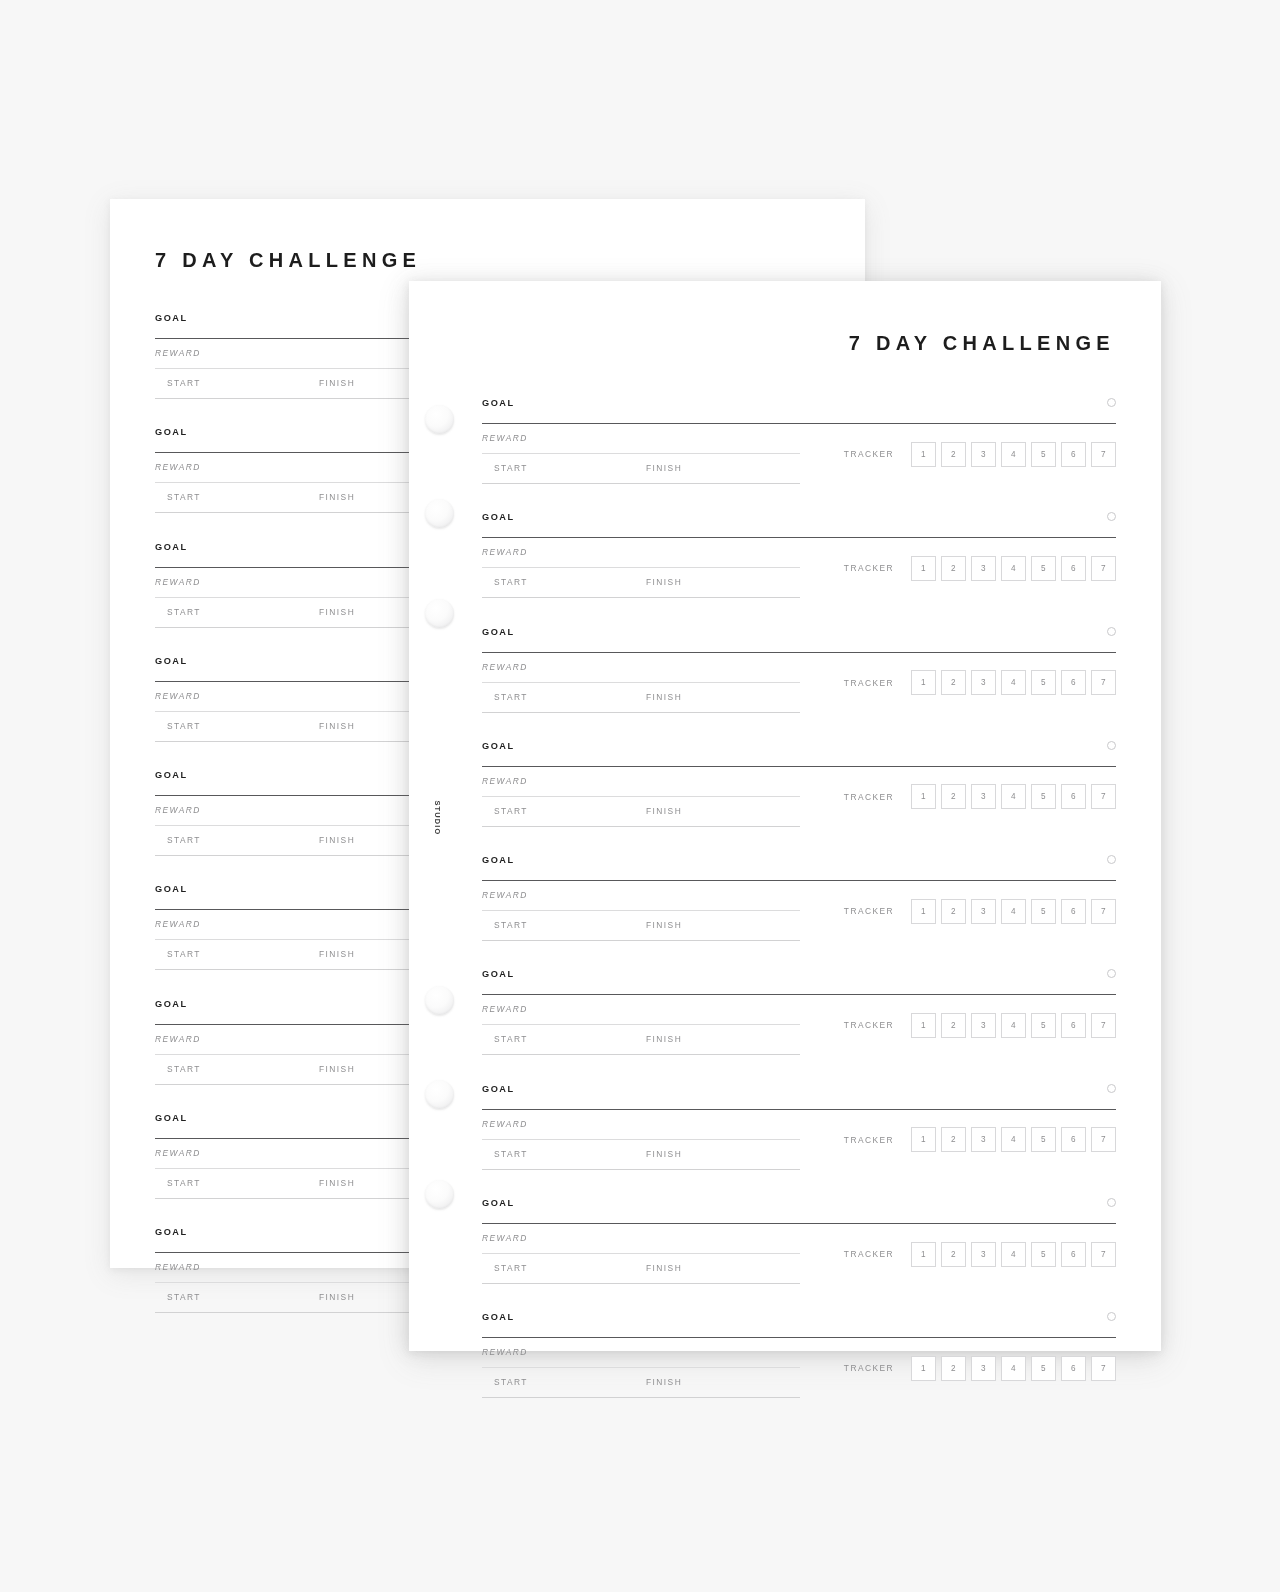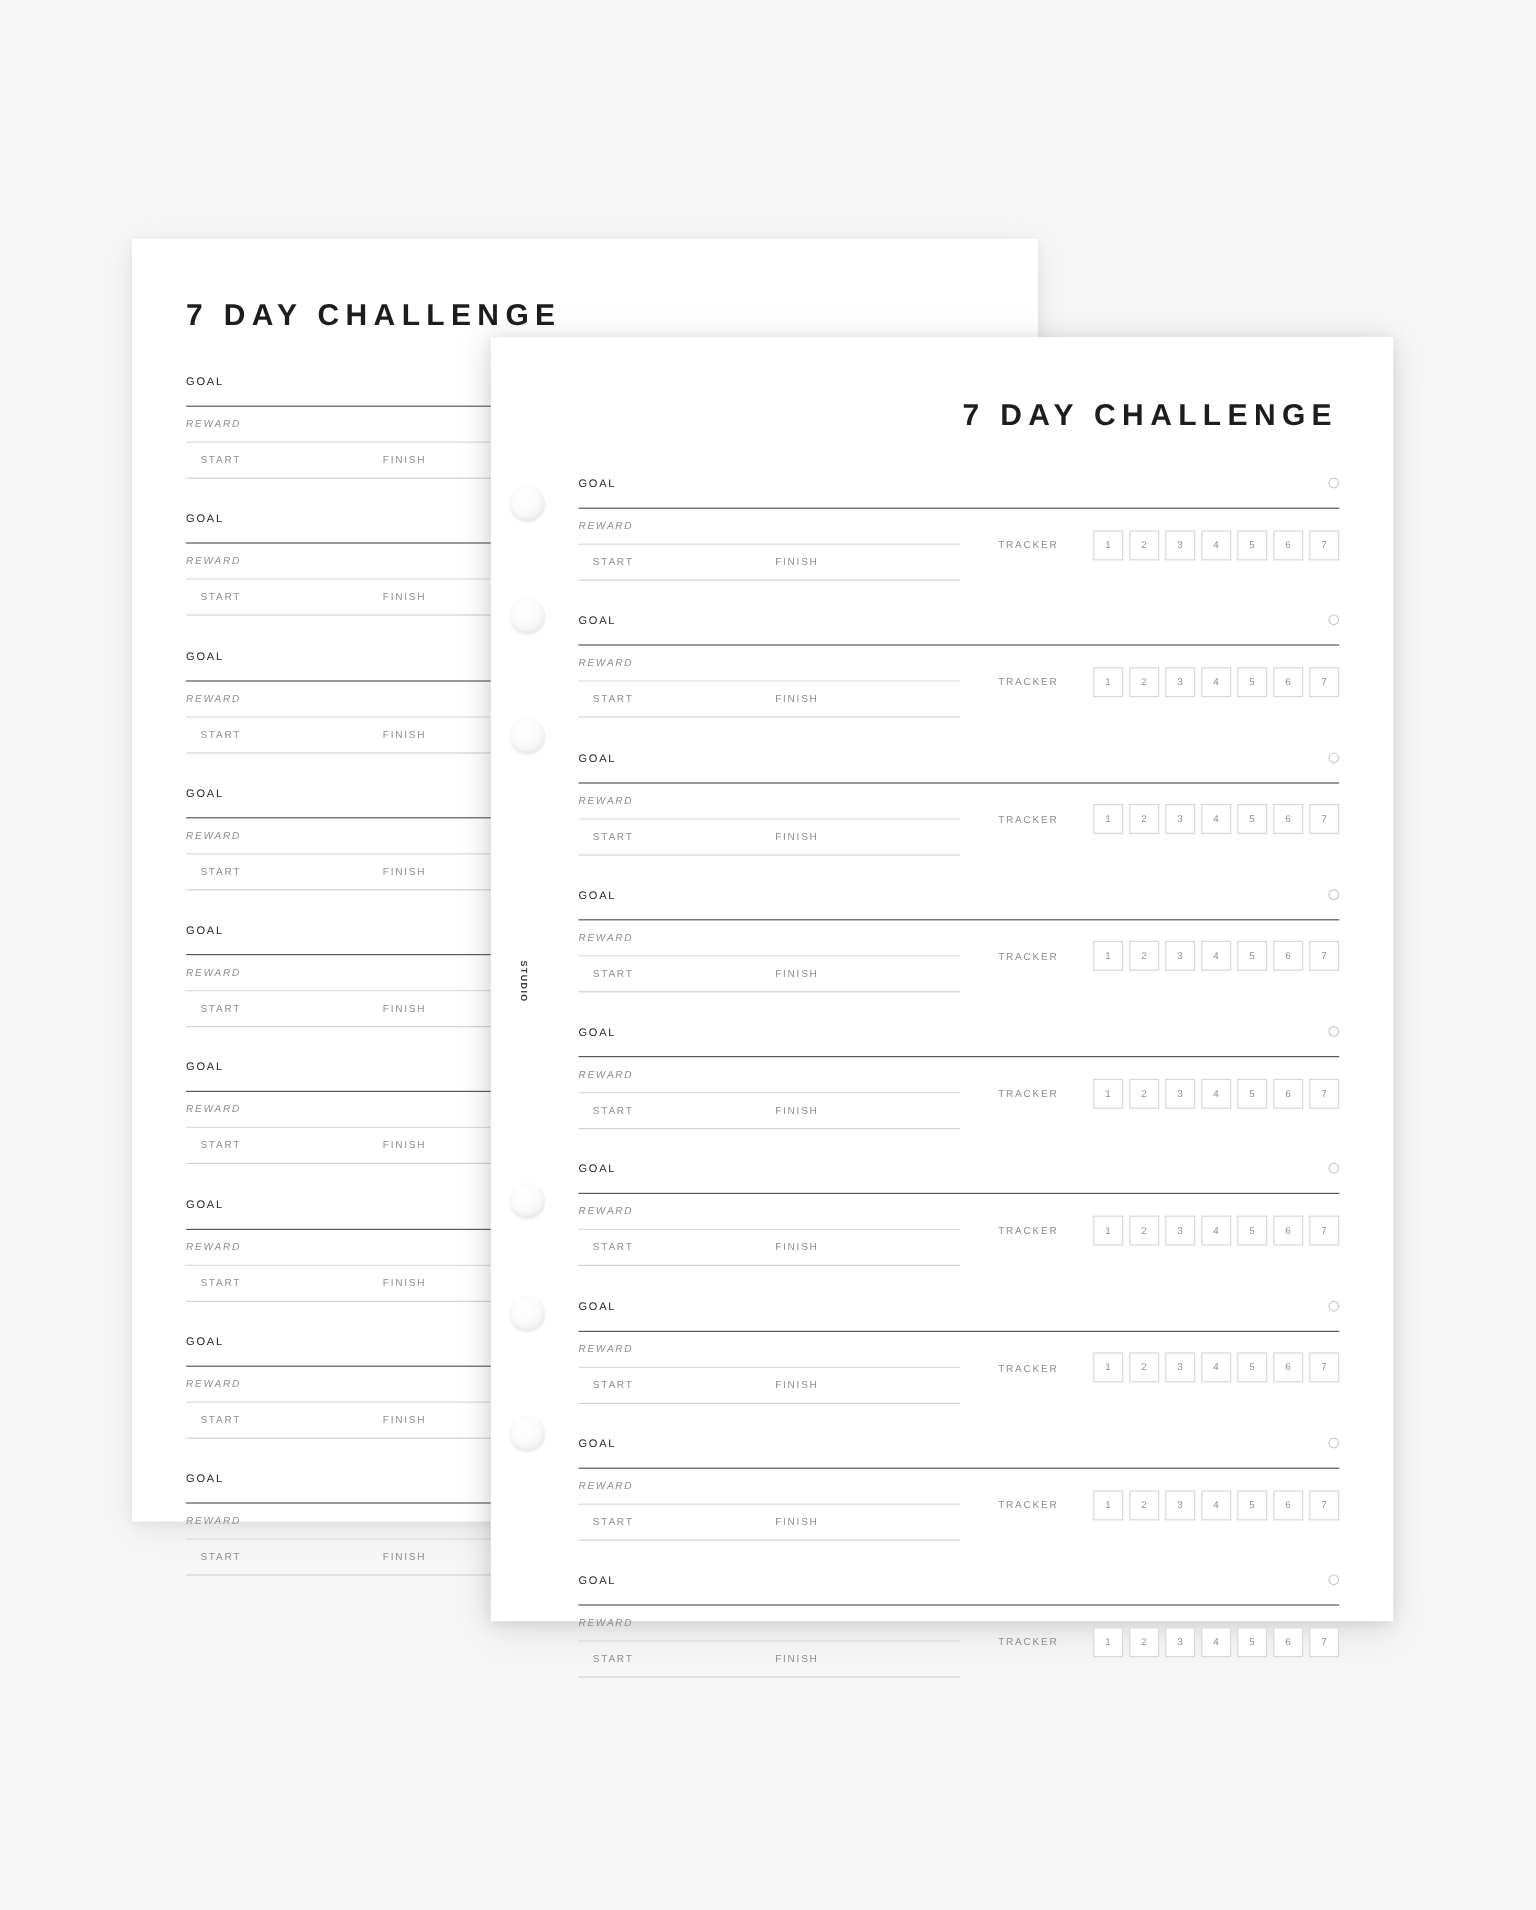--- a/index.html
+++ b/index.html
@@ -43,21 +43,21 @@
     width: 752px;
     height: 1070px;
     box-shadow: -3px 0 18px rgba(110,110,110,0.13),
                 0 8px 30px rgba(110,110,110,0.17),
                 0 2px 8px rgba(110,110,110,0.10);
   }
 
   
   .page-title {
     position: absolute;
-    font-size: 25px;
+    font-size: 20px;
     font-weight: 700;
     letter-spacing: 5.3px;
     color: #1d1d1d;
     white-space: nowrap;
   }
   #back-title { left: 45px; top: 50px; }
   #front-title { right: 46px; top: 51px; }
 
   
   .goal-list {
@@ -77,21 +77,21 @@
     position: relative;
     height: 39px;
     border-bottom: 1px solid #58585a;
     box-sizing: border-box;
   }
   .label-goal {
     position: absolute;
     left: 0;
     top: 13px;
     font-size: 9.2px;
-    font-weight: 400;
+    font-weight: 700;
     letter-spacing: 1.5px;
     color: #1f1f1f;
   }
   .goal-check {
     position: absolute;
     right: 0;
     top: 13px;
     width: 9px;
     height: 9px;
     border: 1px solid #c9c9cb;
@@ -131,21 +131,21 @@
   .flabel.start  { left: 12px; }
   .flabel.finish { left: 164px; }
   .flabel.reward { left: 0; font-style: italic; }
 
   
   .tracker {
     flex: 1 1 auto;
     display: flex;
     align-items: center;
     justify-content: flex-end;
-    gap: 12px;
+    gap: 0;
     padding-left: 18px;
     box-sizing: border-box;
   }
   .tracker-label {
     font-size: 8.4px;
     letter-spacing: 1.45px;
     color: #8e8e90;
     white-space: nowrap;
     margin-right: 17px;
   }

